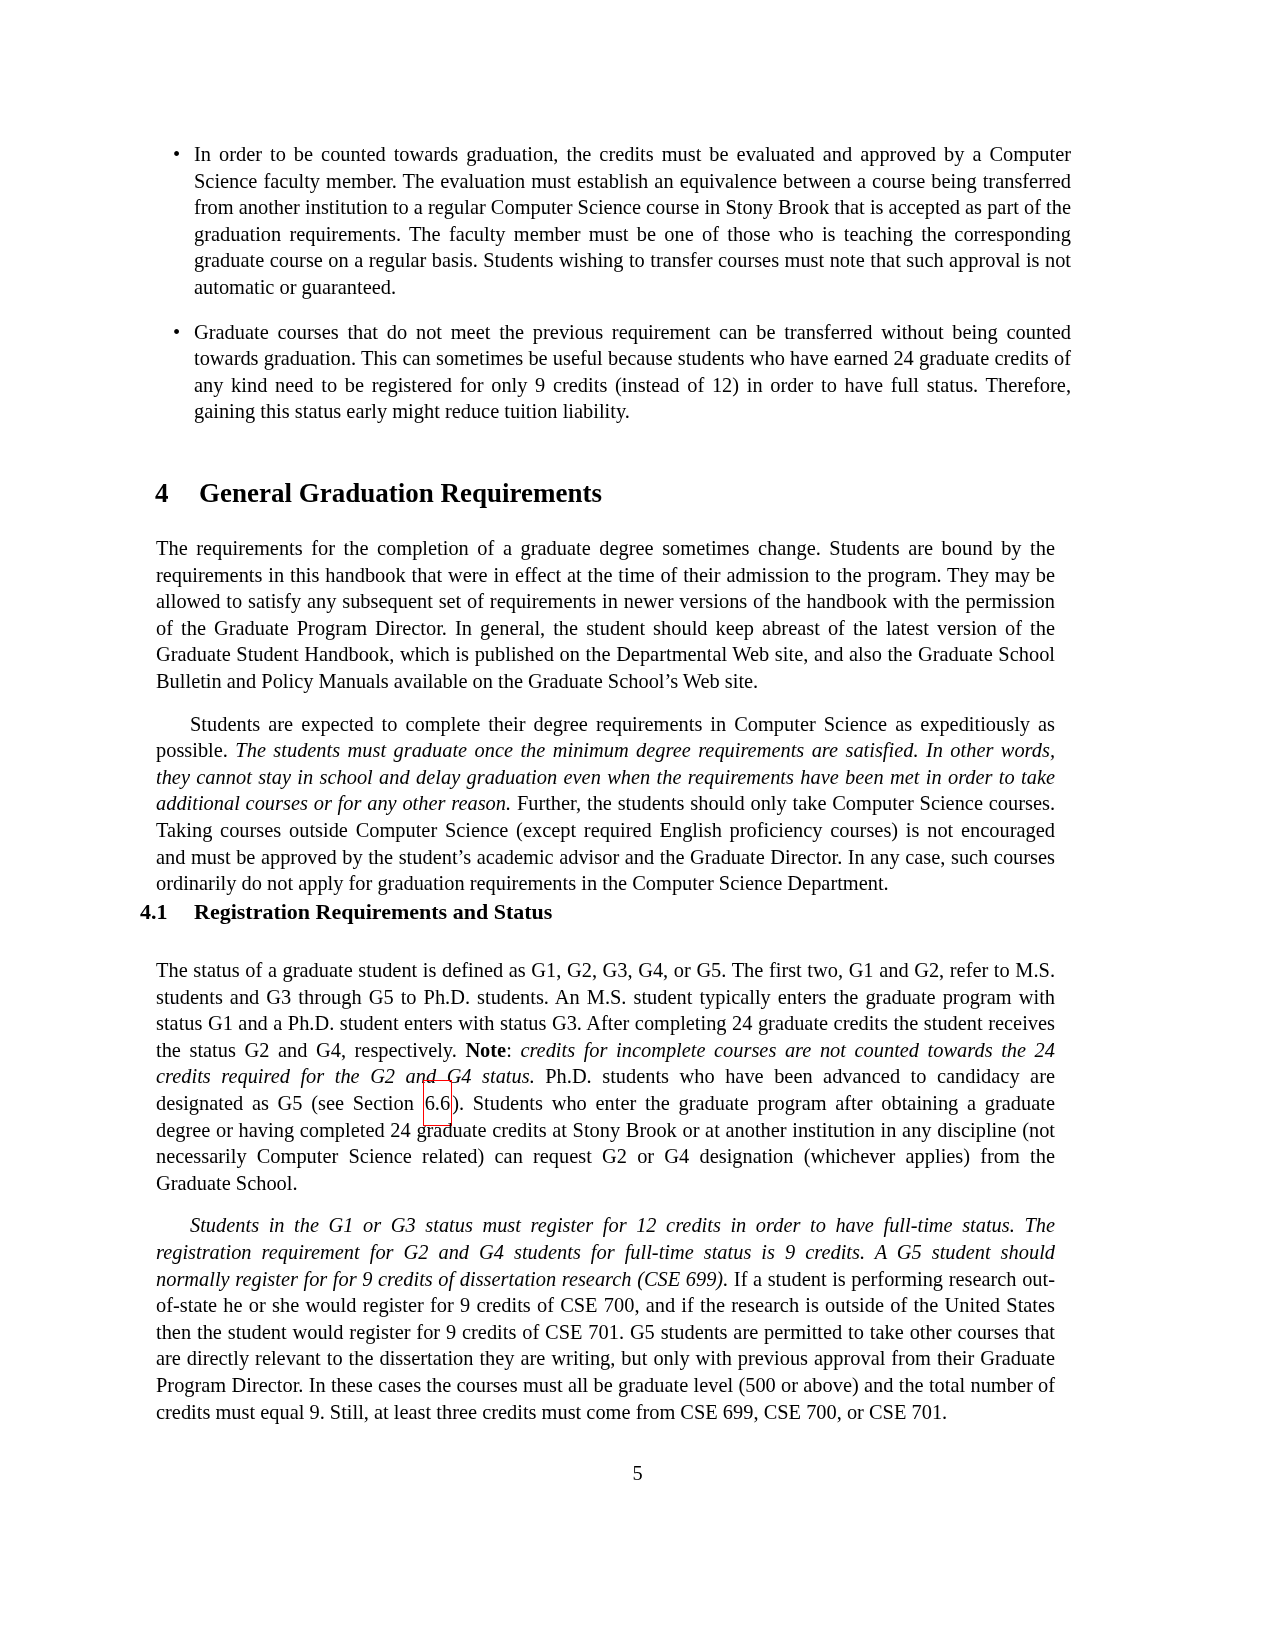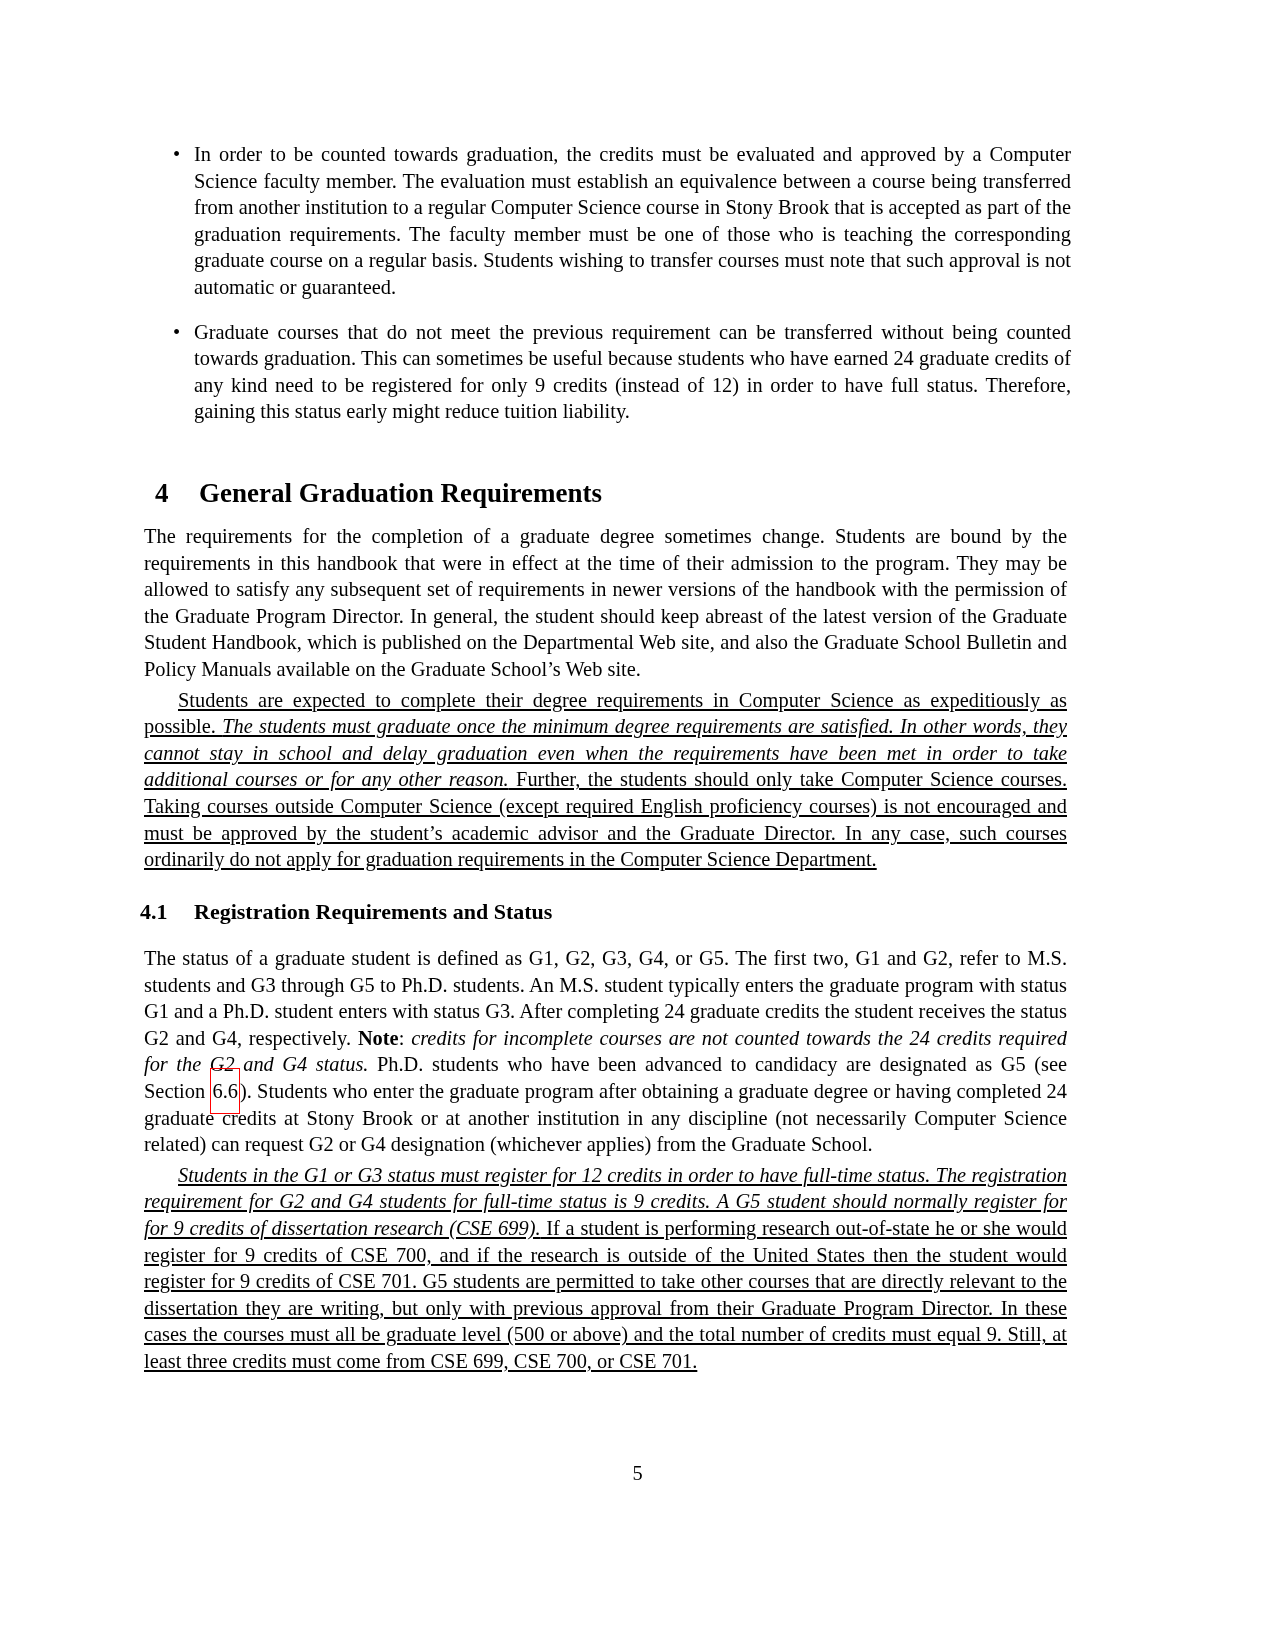--- a/index.html
+++ b/index.html
@@ -1,19 +1,19 @@
 <!DOCTYPE html>
 <html><head>
 <meta charset="utf-8">
 <style>
   html, body { margin: 0; padding: 0; background: #ffffff; }
   body { width: 1275px; height: 1651px; position: relative; font-family: "Liberation Serif", serif; color: #000; }
   .page { position: absolute; left: 140px; top: 0; width: 931px; }
-  .p { font-size: 20.4px; line-height: 26.6px; text-align: justify; margin: 4px; }
-  .indent { text-indent: 34px; text-decoration: underline; }
+  .p { font-size: 20.4px; line-height: 26.6px; text-align: justify; margin: 16px; }
+  .indent { text-indent: 34px; }
   ul.bullets { list-style: none; margin: 0; padding: 0; position: absolute; top: 141px; left: 0; width: 931px; }
   ul.bullets li { position: relative; padding-left: 54px; font-size: 20.4px; line-height: 26.6px; text-align: justify; margin-bottom: 18px; }
   ul.bullets li .dot { position: absolute; left: 33px; top: 0; }
   h2 { position: absolute; top: 463px; left: 0; margin: 15px; font-size: 27px; font-weight: bold; }
   h2 .num { display: inline-block; width: 44px; }
   .sec4 { position: absolute; top: 519px; left: 0; width: 931px; }
   h3 { position: absolute; top: 899px; left: 0; margin: 0; font-size: 22px; font-weight: bold; }
   h3 .num { display: inline-block; width: 54px; }
   .sec41 { position: absolute; top: 941px; left: 0; width: 931px; }
   .ref { border: 1.5px solid #ff0000; padding: 11px 1px; }

